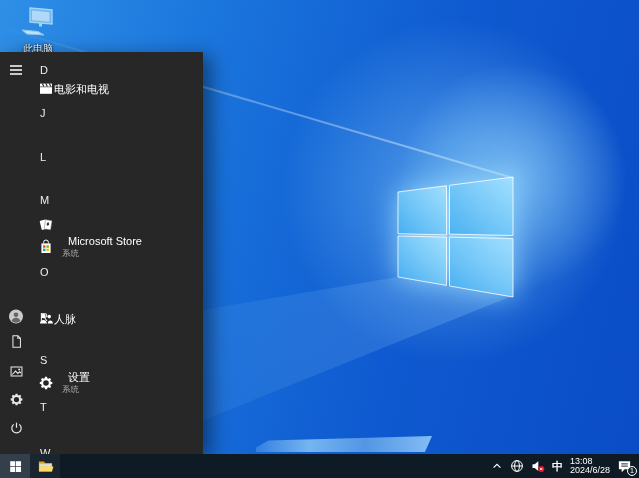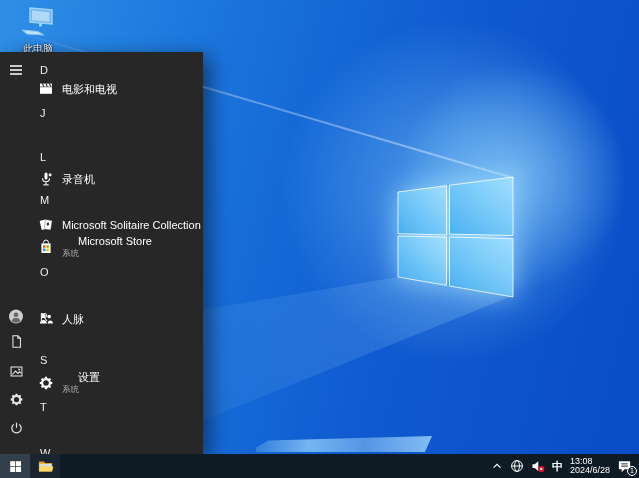--- a/index.html
+++ b/index.html
@@ -33,23 +33,23 @@
     text-shadow:0 1px 2px rgba(0,0,0,.95),0 0 3px rgba(0,0,0,.8);}
 
   
   .start-menu{position:absolute;left:0;top:52px;width:203px;height:402px;background:#272727;
     box-shadow:8px 4px 18px rgba(0,0,0,.45);overflow:hidden;}
   .rail{position:absolute;left:0;top:0;width:32px;height:100%;}
   .rail-btn{position:absolute;left:8px;width:16px;height:16px;display:flex;align-items:center;justify-content:center;}
   .sm-row{position:absolute;left:36px;right:4px;height:22px;display:flex;align-items:center;transform:translateY(-50%);}
   .sm-row.letter{left:40px;font-size:11px;color:#eee;}
   .sm-row .ic{width:16px;height:16px;margin-left:2px;flex:0 0 16px;display:flex;align-items:center;justify-content:center;}
-  .sm-row .lbl{margin-left:8px;font-size:11px;color:#fff;white-space:nowrap;}
+  .sm-row .lbl{font-size:11px;color:#fff;white-space:nowrap;}
   .sm-row .txt2{margin-left:8px;display:flex;flex-direction:column;line-height:11px;}
-  .sm-row .txt2 .lbl{margin-left:16px;}
+  .sm-row .txt2 .lbl{margin-left:6px;}
   .sm-row .sub{font-size:8.5px;color:#a6a6a6;margin-top:1px;}
   .sm-row .chev{margin-left:auto;margin-right:12px;display:flex;}
 
   
   .taskbar{position:absolute;left:0;bottom:0;width:639px;height:24px;background:#0e1a24;
     display:flex;align-items:stretch;}
   .tb-btn{width:30px;display:flex;align-items:center;justify-content:center;}
   .tb-btn.start{background:#33404b;}
   .tb-btn.explorer{background:rgba(255,255,255,.05);}
   .tray{margin-left:auto;display:flex;align-items:center;gap:7px;padding-right:5px;}
@@ -165,48 +165,33 @@
 
     <div class="sm-row letter" style="top:61px">
       <span>J</span>
     </div>
 
 
     <div class="sm-row letter" style="top:105px">
       <span>L</span>
     </div>
 
-    <div class="sm-row" style="top:127px">
-      <span class="ic">
-        <svg width="16" height="16" viewBox="0 0 16 16">
-            <g fill="#fff">
-              <rect x="6.5" y="1.5" width="3" height="7" rx="1.5"></rect>
-              <rect x="10.8" y="2.6" width="2.6" height="2.6"></rect>
-              <rect x="7.4" y="11.3" width="1.2" height="2"></rect>
-              <rect x="5.3" y="13.3" width="5.4" height="1.1"></rect>
-            </g>
-            <path d="M4.5 7.3a3.5 3.5 0 0 0 7 0" stroke="#fff" fill="none" stroke-width="1.1"></path>
-          </svg>
-      </span>
-      <span class="lbl">录音机</span>
-    </div>
 
     <div class="sm-row letter" style="top:148px">
       <span>M</span>
     </div>
 
     <div class="sm-row" style="top:173px">
       <span class="ic">
         <svg width="16" height="16" viewBox="0 0 16 16">
             <rect x="2.6" y="3" width="6.6" height="9.4" rx="0.8" fill="#fff" transform="rotate(-13 5.9 7.7)"></rect>
             <rect x="6.8" y="3.1" width="6.6" height="9.4" rx="0.8" fill="#fff" stroke="#555" stroke-width="0.4" transform="rotate(9 10.1 7.8)"></rect>
             <path d="M10.6 6.1c1.2 1.3.1 2.3-.6 1.9l.4 1h-1.2l.4-1c-.7.4-1.8-.6-.6-1.9.4-.4.8-1 .8-1s.4.6.8 1z" fill="#333" transform="rotate(9 10.1 7.8)"></path>
           </svg>
       </span>
-      <span class="lbl">Microsoft Solitaire Collection</span>
     </div>
 
     <div class="sm-row two" style="top:195px">
       <span class="ic">
         <svg width="16" height="16" viewBox="0 0 16 16">
             <path d="M5.6 4.4v-1a2.4 2.4 0 0 1 4.8 0v1" stroke="#fff" fill="none" stroke-width="1"></path>
             <path d="M3.4 4.4h9.2V14H3.4z" fill="#fff"></path>
             <rect x="5" y="6.3" width="2.5" height="2.5" fill="#f25022"></rect>
             <rect x="8.4" y="6.3" width="2.5" height="2.5" fill="#7fba00"></rect>
             <rect x="5" y="9.6" width="2.5" height="2.5" fill="#00a4ef"></rect>

